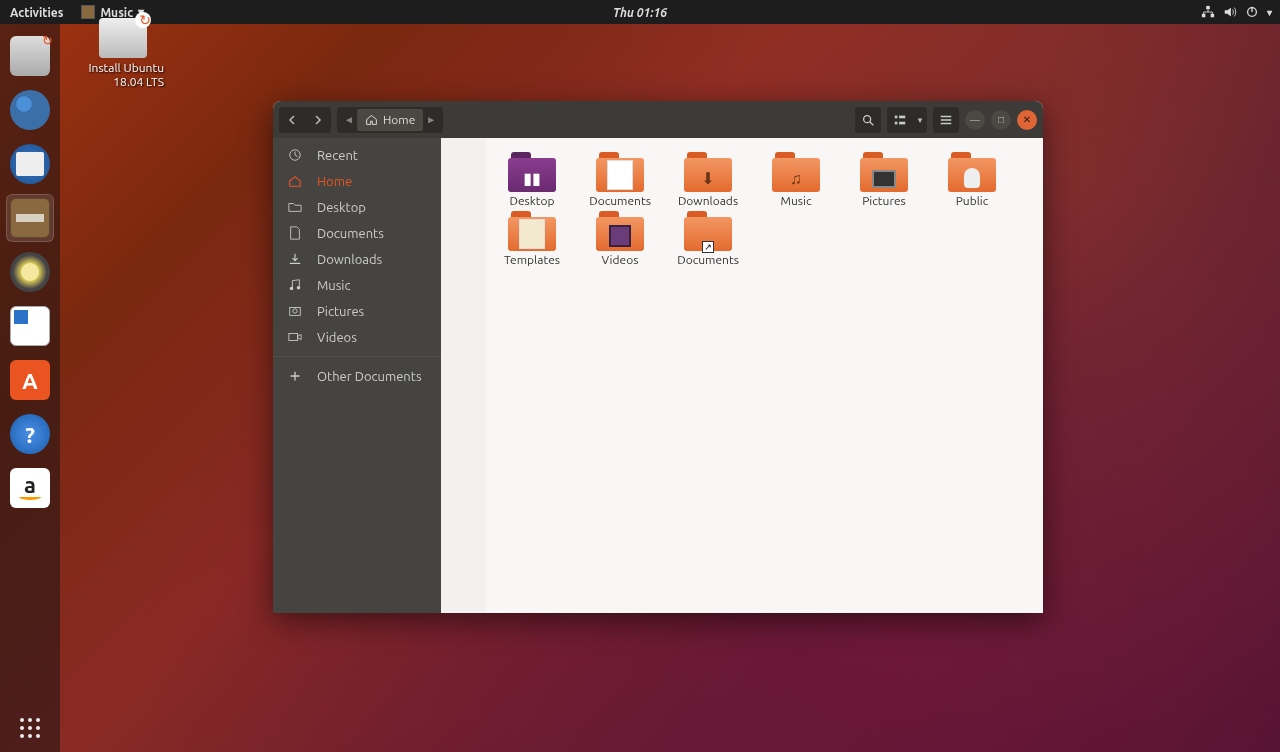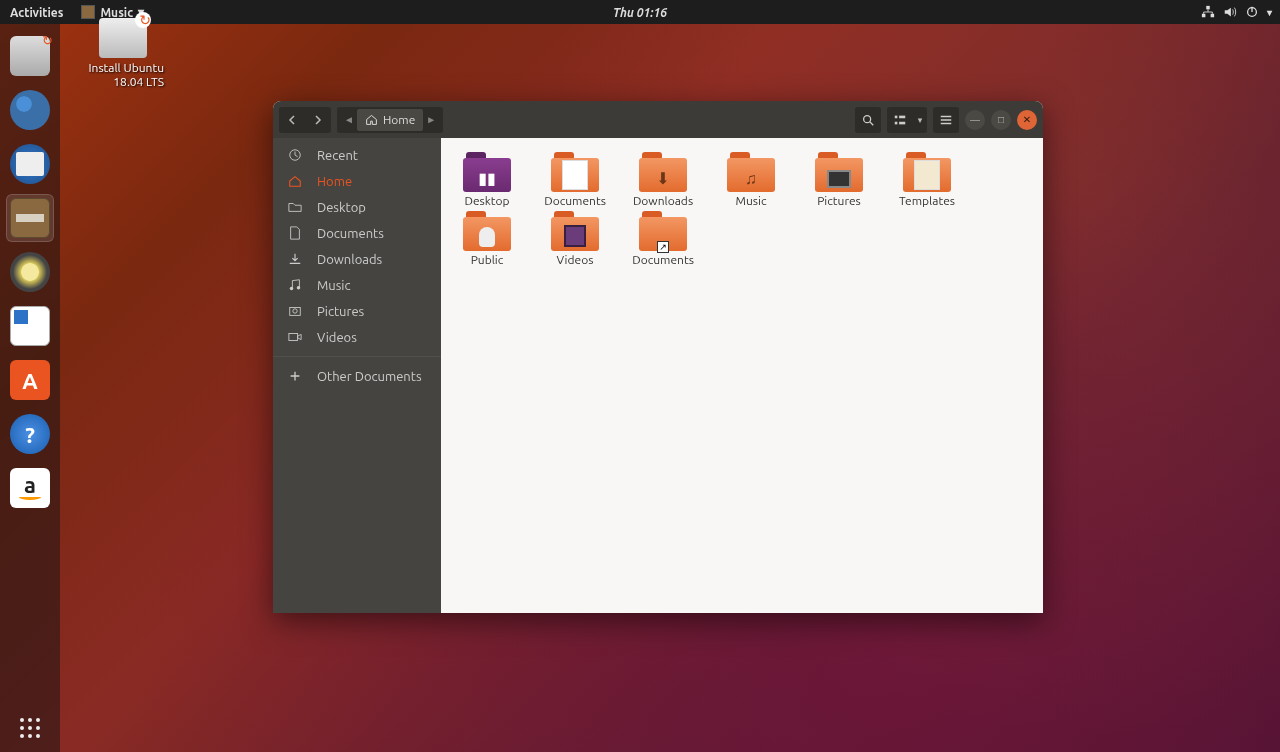--- a/index.html
+++ b/index.html
@@ -66,21 +66,21 @@
 .tb-group { display: flex; background: #2d2c29; border-radius: 3px; }
 .tb-group .tb-btn { background: transparent; }
 .tb-path {
   display: flex; align-items: center; background: #2d2c29; border-radius: 3px;
   height: 26px; padding: 0 4px;
 }
 .tb-path .seg { padding: 0 8px; display: flex; align-items: center; gap: 5px; font-size: 12px; background: #494843; border-radius: 2px; height: 22px;}
 .tb-path .chev { color: #888; padding: 0 3px; font-size: 10px;}
 .tb-spacer { flex: 1; }
 
-.win-body { flex: 1; display: flex; }
+.win-body { flex: 1; display: flex; gap: 45px; }
 .sidebar { width: 168px; background: #454440; color: #ccc; font-size: 13px; padding-top: 4px; }
 .sb-item { display: flex; align-items: center; gap: 14px; padding: 6px 14px; cursor: pointer; }
 .sb-item.active { color: #e95420; }
 .sb-item .sb-ico { width: 16px; display: flex; align-items: center; justify-content: center; }
 .sb-sep { height: 1px; background: rgba(255,255,255,.06); margin: 6px 0; }
 
 .content { flex: 1; background: #f8f7f6; padding: 14px 6px; display: flex; flex-wrap: wrap; align-content: flex-start; gap: 4px 8px; }
 .folder { width: 80px; text-align: center; font-size: 12px; color: #333; cursor: pointer; }
 .folder .fld { width: 48px; height: 40px; margin: 0 auto 2px; position: relative; }
 .fld-base { width: 48px; height: 34px; background: linear-gradient(#f39763, #e36b2e); border-radius: 3px; position: absolute; bottom: 0; }
@@ -346,30 +346,30 @@
               <span class="fld-inner">♫</span>
             </div><span>Music</span></div>
         <div class="folder"><div class="fld">
               <div class="fld-tab"></div>
               <div class="fld-base"></div>
               <span class="fld-inner" style="background:#333;width:24px;height:18px;border:2px solid #888;"></span>
             </div><span>Pictures</span></div>
         <div class="folder"><div class="fld">
               <div class="fld-tab"></div>
               <div class="fld-base"></div>
+              <span class="fld-inner" style="background:#eee;width:16px;height:20px;border-radius:8px 8px 4px 4px;"></span>
+            </div><span>Public</span></div>
+        <div class="folder"><div class="fld">
+              <div class="fld-tab"></div>
+              <div class="fld-base"></div>
               <div class="fld-doc" style="background:#f3e9d0;"></div>
             </div><span>Templates</span></div>
         <div class="folder"><div class="fld">
               <div class="fld-tab"></div>
               <div class="fld-base"></div>
-              <span class="fld-inner" style="background:#eee;width:16px;height:20px;border-radius:8px 8px 4px 4px;"></span>
-            </div><span>Public</span></div>
-        <div class="folder"><div class="fld">
-              <div class="fld-tab"></div>
-              <div class="fld-base"></div>
               <span class="fld-inner" style="background:#6a3d7a;width:22px;height:22px;border:2px solid #3a2040;"></span>
             </div><span>Videos</span></div>
         <div class="folder"><div class="fld">
               <div class="fld-tab"></div>
               <div class="fld-base"></div>
               <span class="fld-inner" style="position:absolute;bottom:-2px;right:6px;background:#fff;border:1px solid #333;width:12px;height:12px;font-size:9px;line-height:10px;color:#000;">↗</span>
             </div><span>Documents</span></div>
       </div>
     </div>
   </div>

